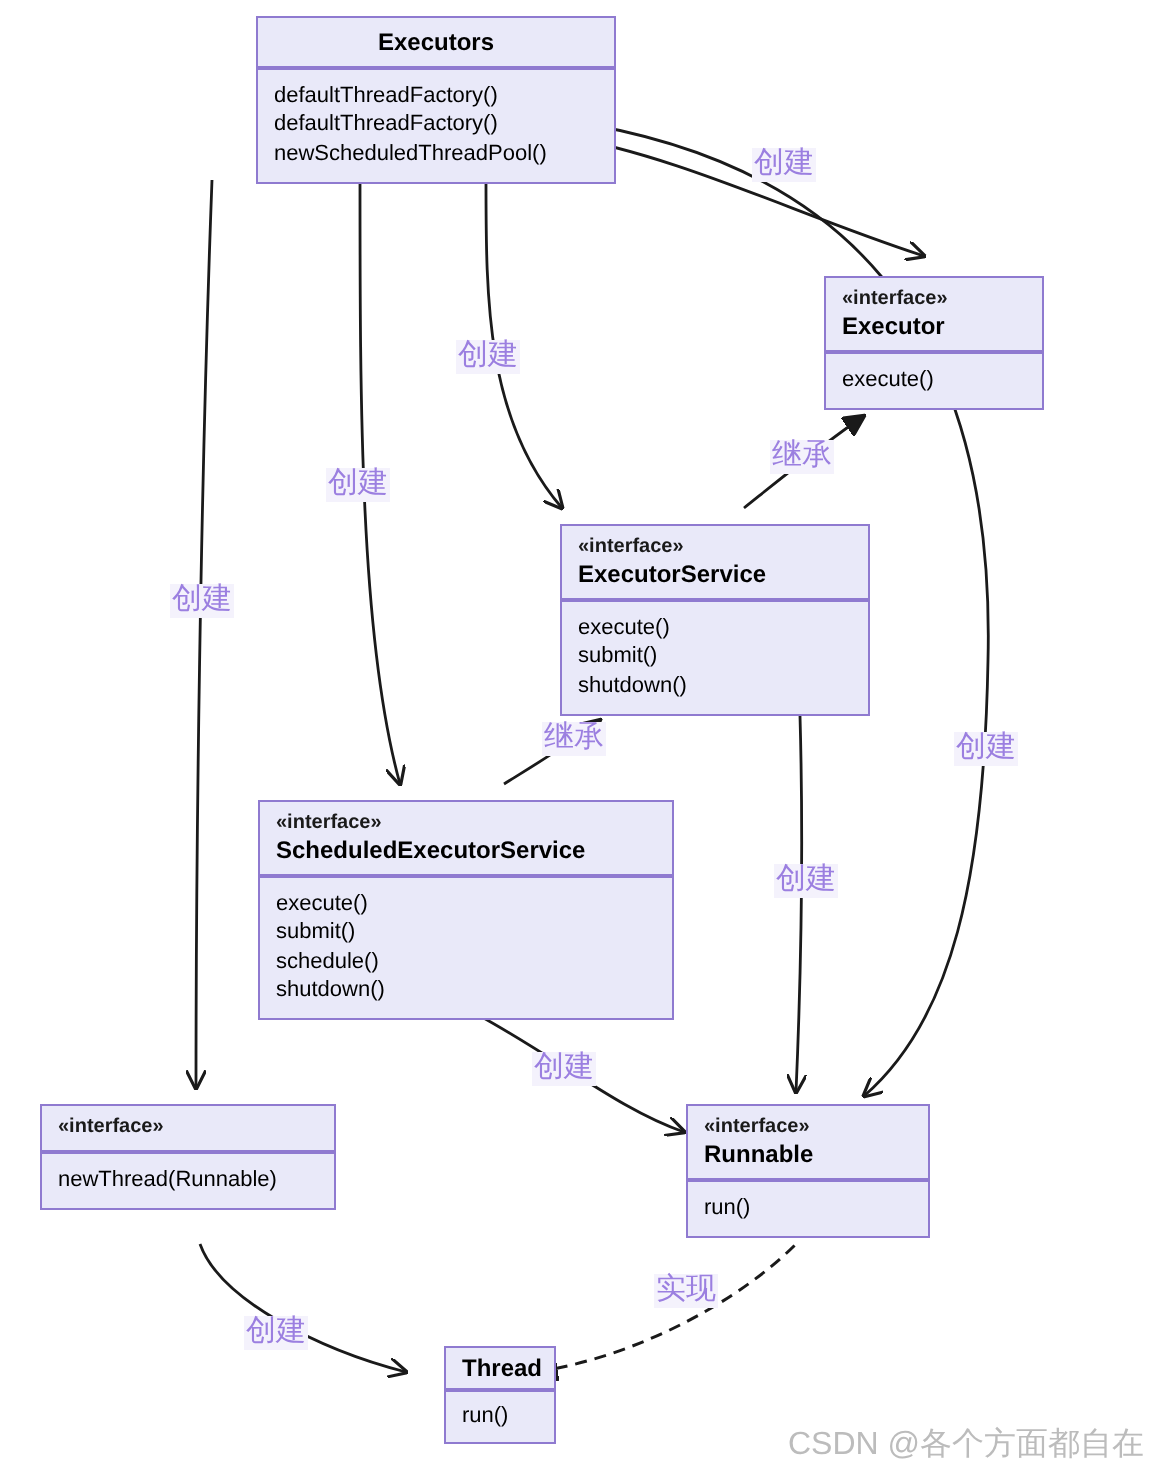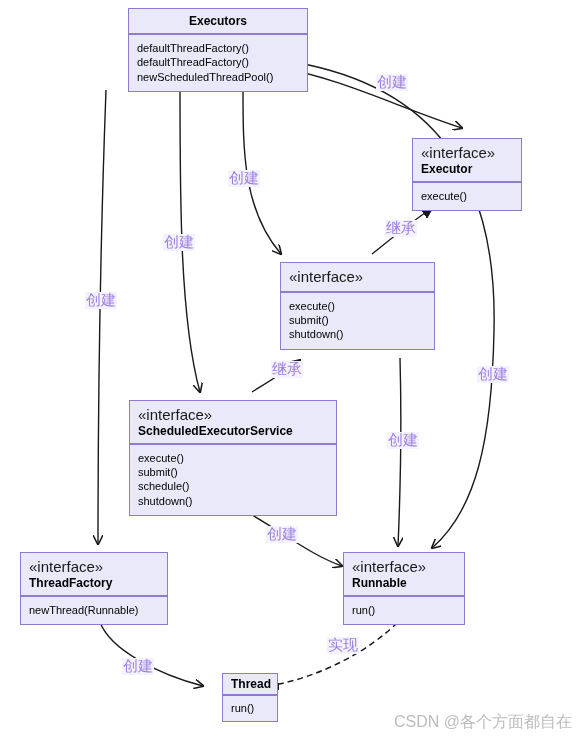--- a/index.html
+++ b/index.html
@@ -38,22 +38,22 @@
     border-bottom: 2.5px solid #8f7ad0;
     background: #e9e9f9;
     color: #000000;
     line-height: 1.18;
   }
   .uml-head.centered {
     text-align: center;
   }
   .stereotype {
     display: block;
-    font-size: 15px;
-    font-weight: normal;
+    font-size: 10px;
+    font-weight: bold;
     color: #1a1a1a;
     letter-spacing: 0px;
   }
   .cls-name {
     display: block;
     font-size: 12px;
     font-weight: bold;
     color: #000000;
   }
   .uml-body {
@@ -147,20 +147,21 @@
       <span class="cls-name">Executor</span>
     </div>
     <div class="uml-body">
       <div class="member">execute()</div>
     </div>
   </div>
 
   <div class="uml-box" style="left:280px; top:262px; width:155px;">
     <div class="uml-head">
       <span class="stereotype">«interface»</span>
+      <span class="cls-name">ExecutorService</span>
     </div>
     <div class="uml-body">
       <div class="member">execute()</div>
       <div class="member">submit()</div>
       <div class="member">shutdown()</div>
     </div>
   </div>
 
   <div class="uml-box" style="left:129px; top:400px; width:208px;">
     <div class="uml-head">
@@ -171,21 +172,20 @@
       <div class="member">execute()</div>
       <div class="member">submit()</div>
       <div class="member">schedule()</div>
       <div class="member">shutdown()</div>
     </div>
   </div>
 
   <div class="uml-box" style="left:20px; top:552px; width:148px;">
     <div class="uml-head">
       <span class="stereotype">«interface»</span>
-      <span class="cls-name">ThreadFactory</span>
     </div>
     <div class="uml-body">
       <div class="member">newThread(Runnable)</div>
     </div>
   </div>
 
   <div class="uml-box" style="left:343px; top:552px; width:122px;">
     <div class="uml-head">
       <span class="stereotype">«interface»</span>
       <span class="cls-name">Runnable</span>

